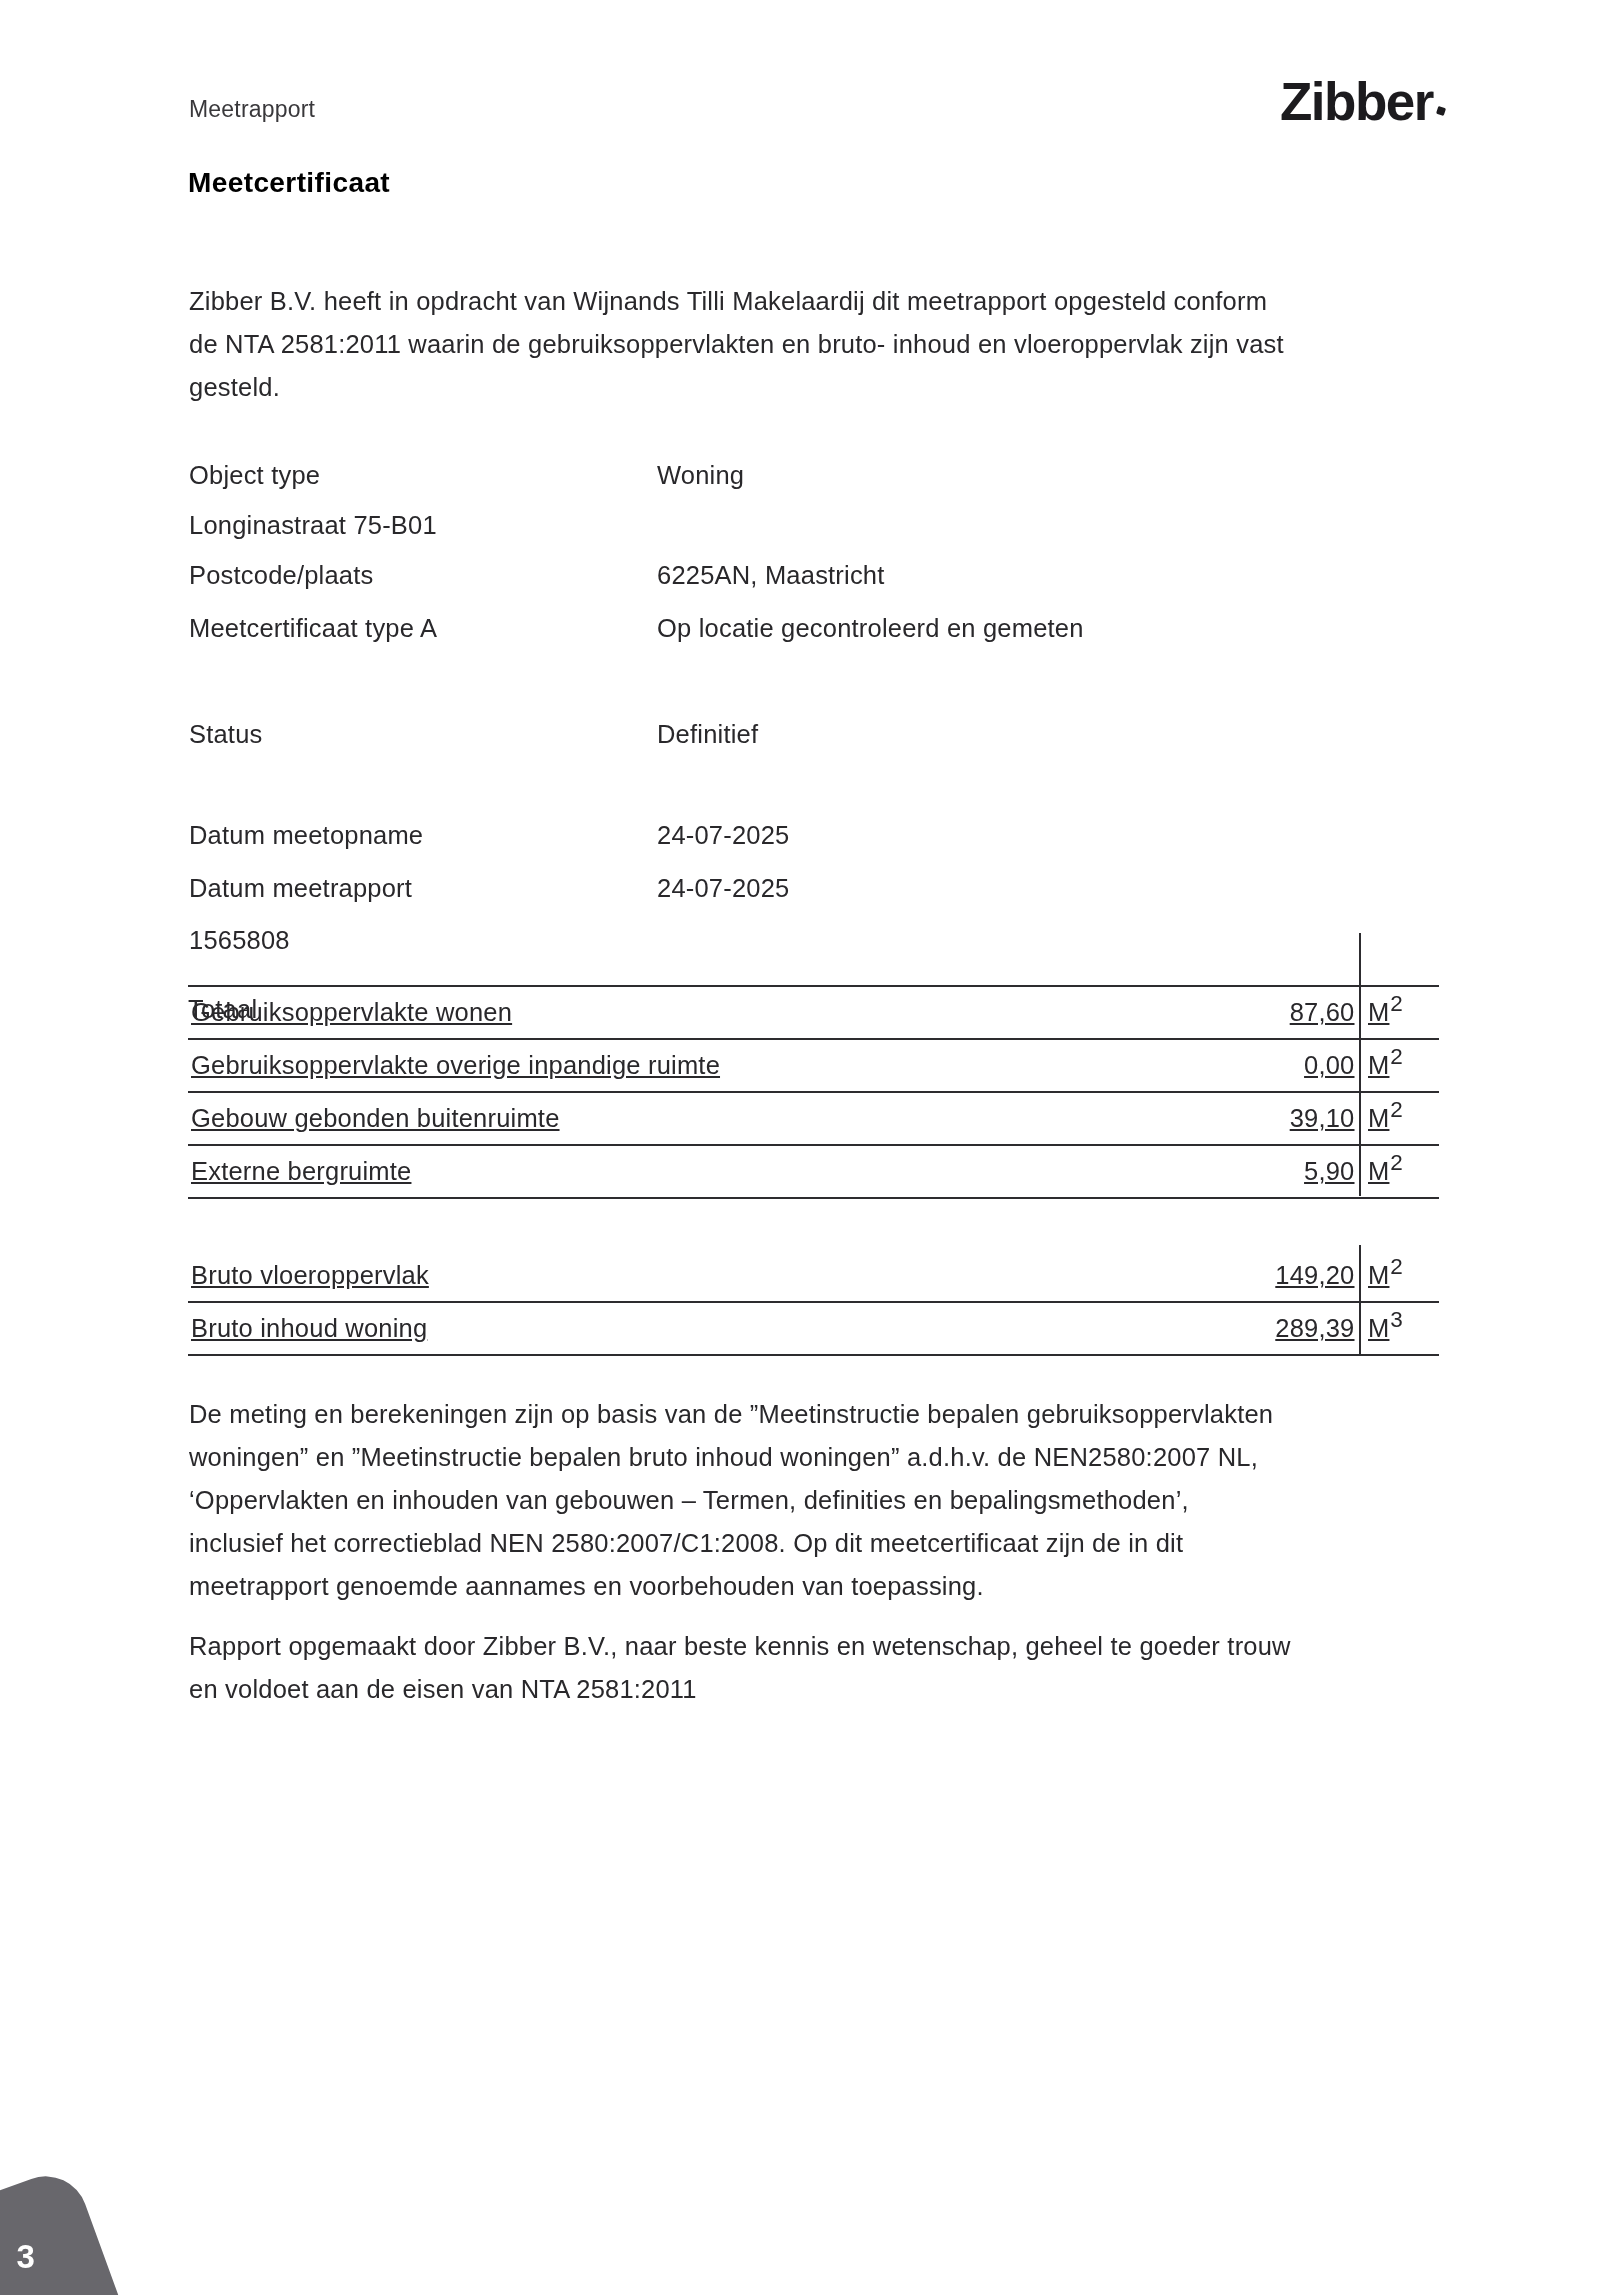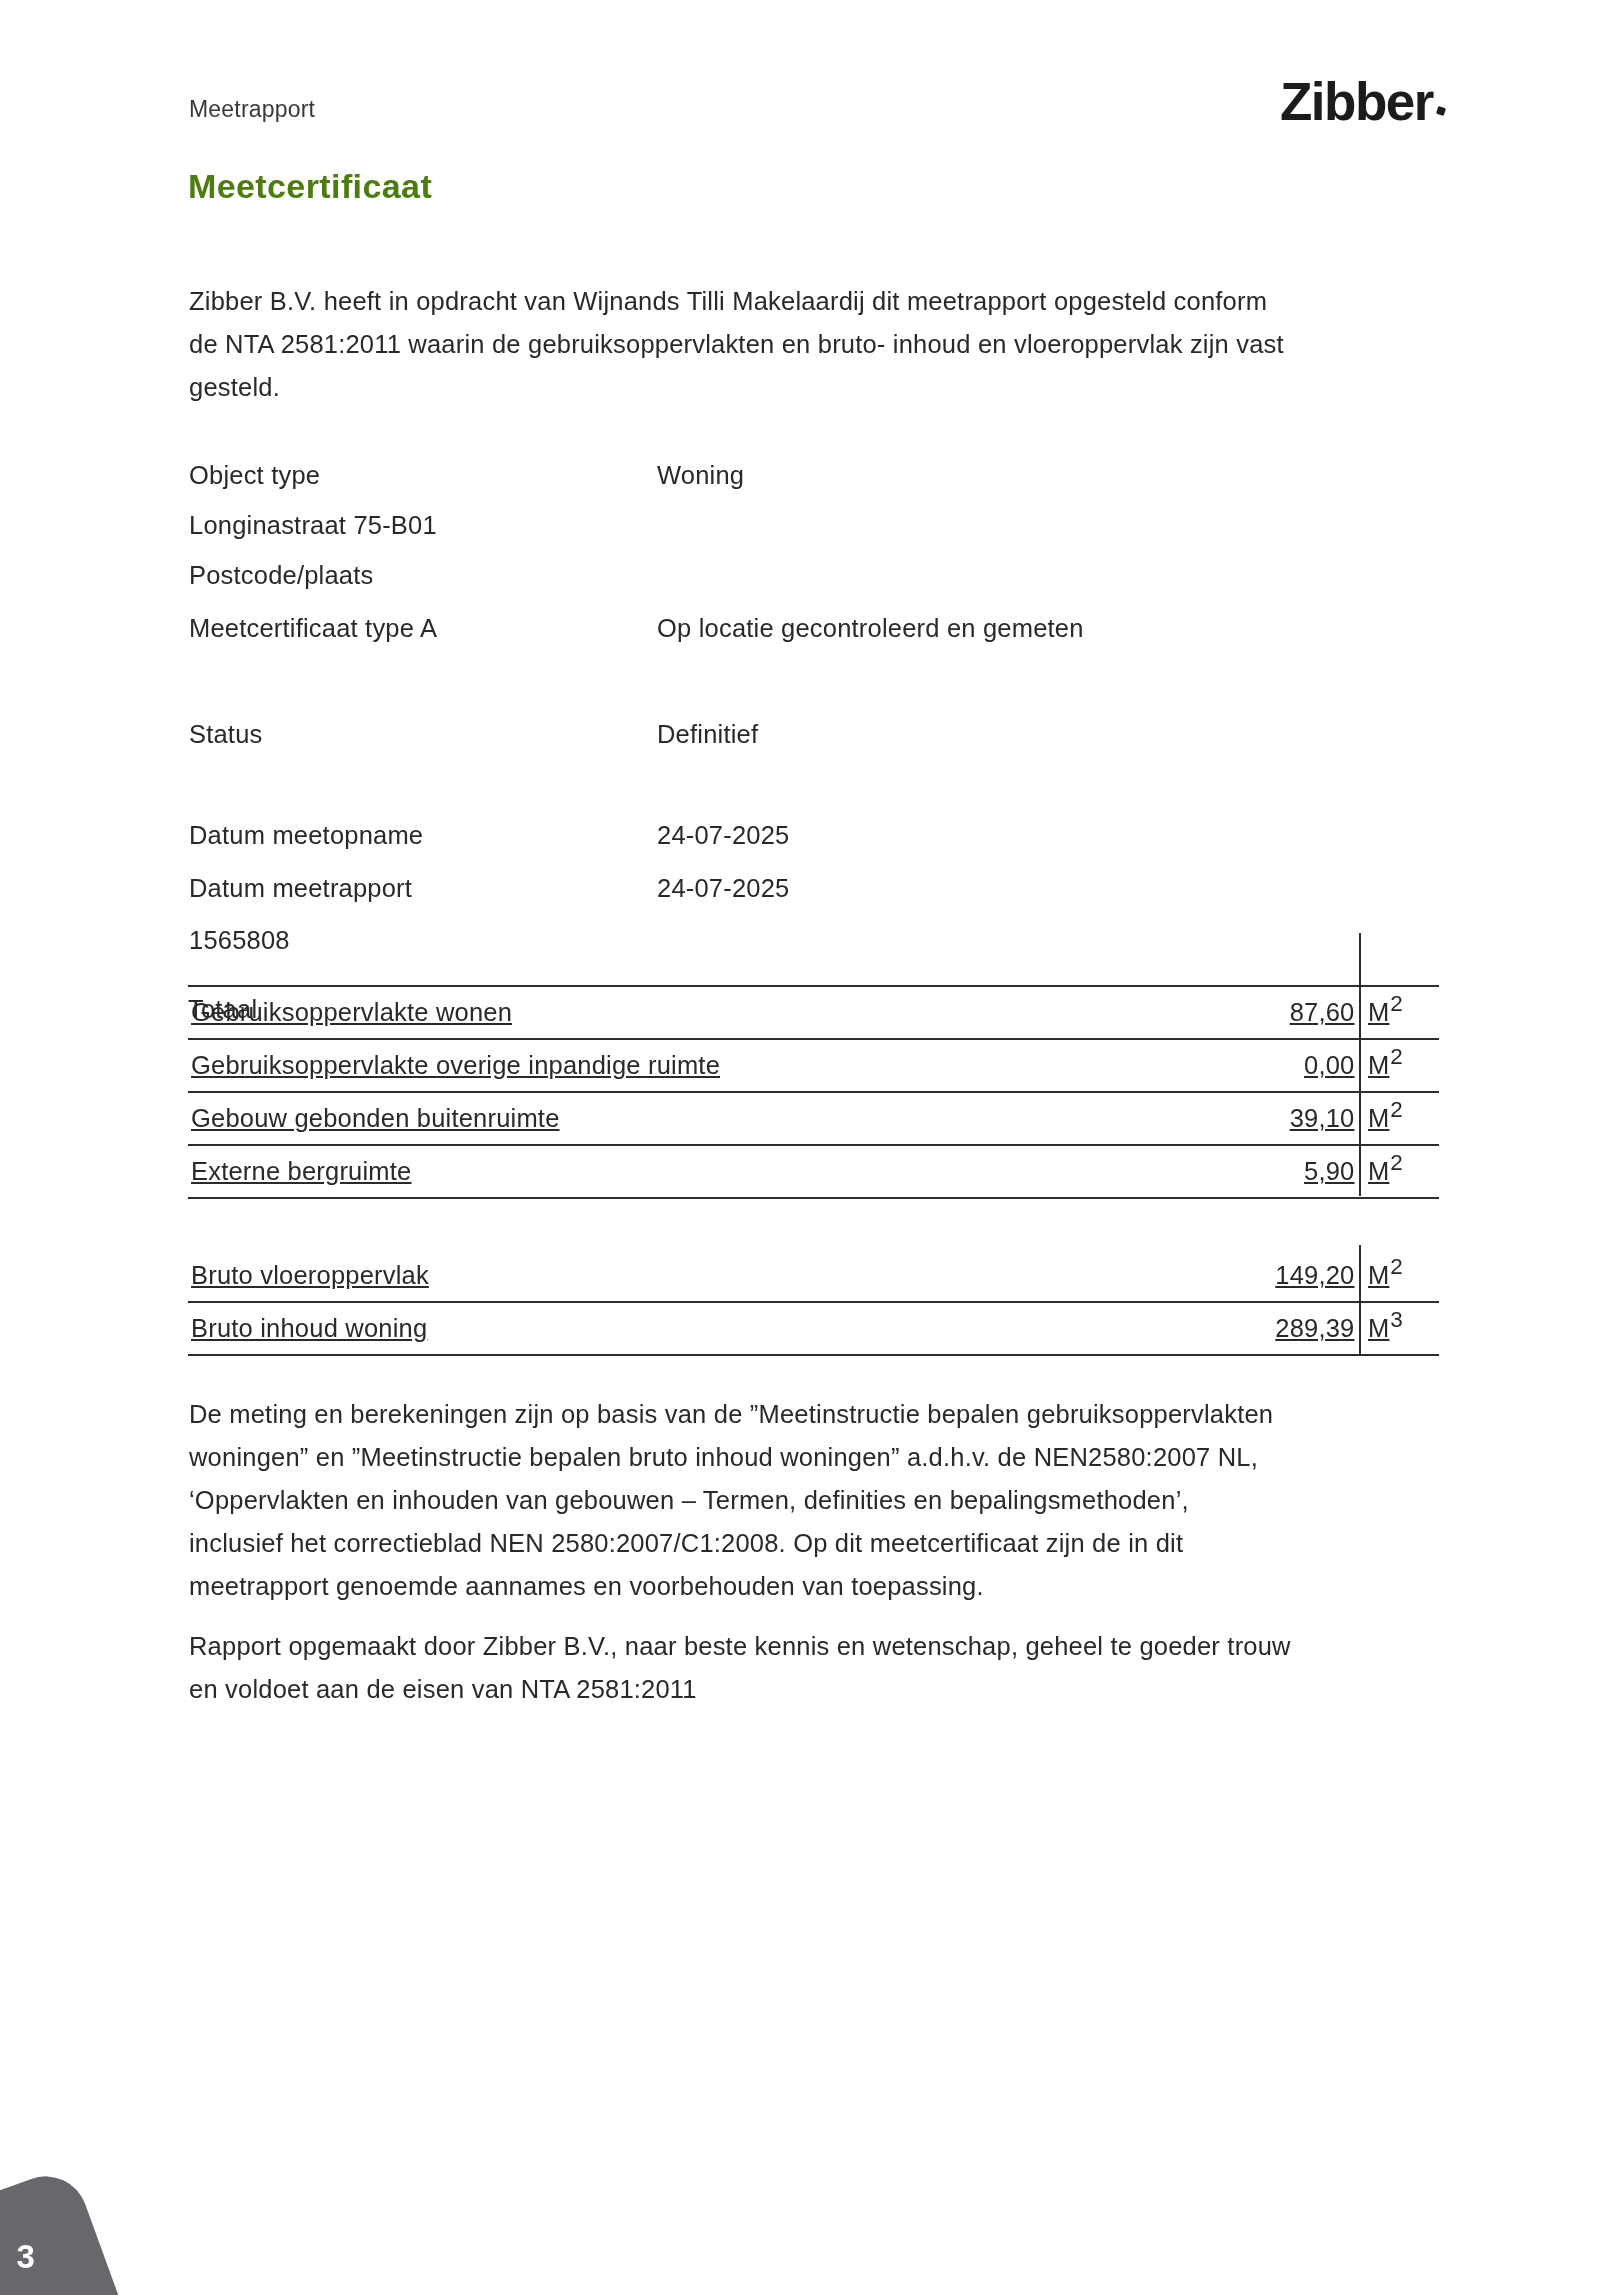--- a/index.html
+++ b/index.html
@@ -42,24 +42,24 @@
     background: #1c1b1e;
     border-radius: 1.5px;
     transform: rotate(18deg);
     margin: 19.5px 0 0 4.5px;
   }
 
   
   .page-title {
     position: absolute;
     left: 188px; top: 167px;
-    font-size: 34px;
+    font-size: 28px;
     font-weight: 700;
     letter-spacing: 0.4px;
-    color: #4d7c0f;
+    color: #000000;
   }
 
   
   .para {
     position: absolute;
     left: 189px;
     width: 1255px;
     font-size: 25.5px;
     line-height: 43px;
     color: #29282b;
@@ -162,20 +162,21 @@
 
   <div class="kv" style="top:431px">
     <div class="kv-label">Object type</div>
     <div class="kv-value">Woning</div>
   </div>
   <div class="kv" style="top:481px">
     <div class="kv-value">Longinastraat 75-B01</div>
   </div>
   <div class="kv" style="top:531px">
     <div class="kv-label">Postcode/plaats</div>
+    <div class="kv-value">6225AN, Maastricht</div>
   </div>
   <div class="kv" style="top:584px">
     <div class="kv-label">Meetcertificaat type A</div>
     <div class="kv-value">Op locatie gecontroleerd en gemeten</div>
   </div>
 
   <div class="kv" style="top:690px">
     <div class="kv-label">Status</div>
     <div class="kv-value">Definitief</div>
   </div>

